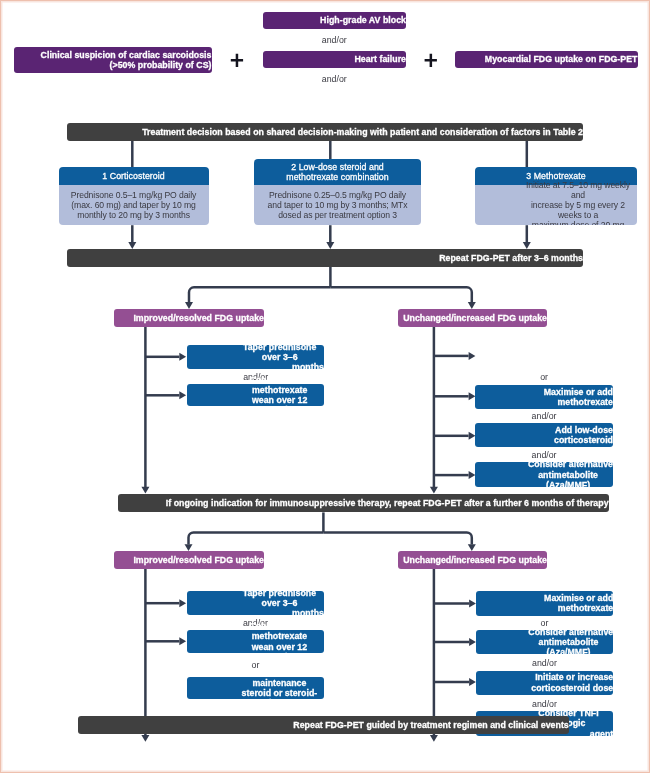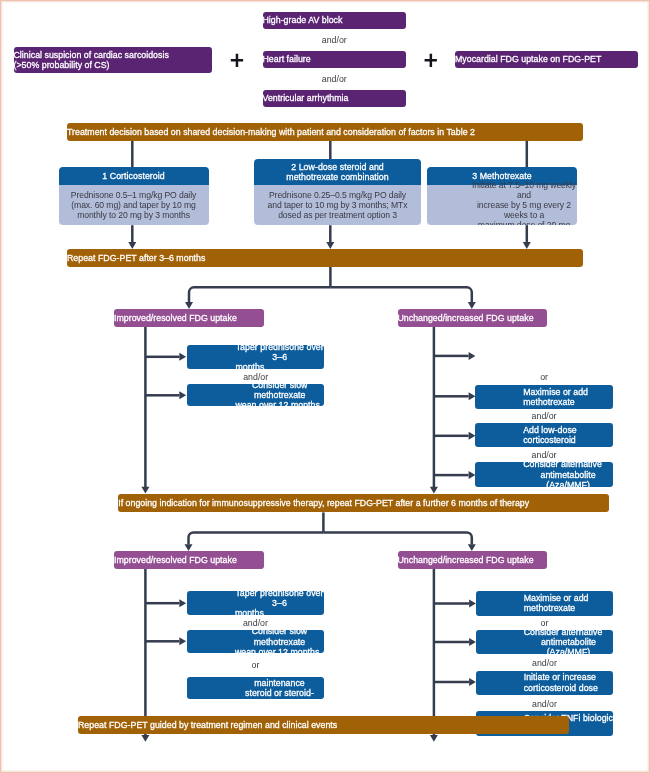--- a/index.html
+++ b/index.html
@@ -3,25 +3,25 @@
 <meta charset="utf-8">
 <style>
   html,body{margin:0;padding:0;background:#fff;}
   body{width:650px;height:773px;font-family:"Liberation Sans",sans-serif;overflow:hidden;
        -webkit-font-smoothing:antialiased;}
   #page{position:relative;width:650px;height:773px;box-sizing:border-box;background:#fff;}
   #frame{position:absolute;left:0;top:0;width:650px;height:773px;box-sizing:border-box;
         border:1px solid #eec0ae;pointer-events:none;
         box-shadow:inset 0 0 0 1.5px rgba(240,198,182,0.45);}
   .box{position:absolute;box-sizing:border-box;display:flex;flex-direction:column;
-       align-items:flex-start;justify-content:center;text-align:center;letter-spacing:0.02px;
-       font-weight:normal;-webkit-text-stroke:0.28px #fff;}
+       align-items:flex-end;justify-content:center;text-align:center;letter-spacing:0.02px;
+       font-weight:bold;-webkit-text-stroke:0.28px #fff;}
   .purple   {background:#5a2473;color:#fff;border-radius:3px;}
   .magenta  {background:#944f93;color:#fff;border-radius:3px;}
-  .teal     {background:#a16207;color:#fff;border-radius:3px;}
+  .teal     {background:#404040;color:#fff;border-radius:3px;}
   .blue     {background:#0d5d9c;color:#fff;border-radius:3px;padding-left:48px;}
   .optcard  {position:absolute;box-sizing:border-box;border-radius:4px;overflow:hidden;}
   .opthead  {background:#0d5d9c;color:#fff;font-weight:normal;text-align:center;letter-spacing:0.05px;
              -webkit-text-stroke:0.28px #fff;
              display:flex;align-items:center;justify-content:center;}
   .optbody  {background:#b2bdda;color:#3a3a42;text-align:center;letter-spacing:-0.1px;
              display:flex;align-items:center;justify-content:center;}
   .sep      {position:absolute;color:#3a3a42;text-align:center;font-size:8.8px;letter-spacing:0px;
              display:flex;align-items:center;justify-content:center;line-height:1;padding-top:1.8px;box-sizing:border-box;}
   svg.ov{position:absolute;left:0;top:0;width:650px;height:773px;}
@@ -98,23 +98,20 @@
   </svg>
 
   <div class="box purple" style="left:262.5px;top:11.5px;width:143.5px;height:17px;font-size:8.8px;">
     <span>High-grade AV block</span>
   </div>
   <div class="sep" style="left:262.5px;top:28.5px;height:22.0px;width:143.5px;font-size:8.8px;">and/or</div>
   <div class="box purple" style="left:262.5px;top:50.5px;width:143.5px;height:17px;font-size:8.8px;">
     <span>Heart failure</span>
   </div>
   <div class="sep" style="left:262.5px;top:67.5px;height:22.0px;width:143.5px;font-size:8.8px;">and/or</div>
-  <div class="box purple" style="left:262.5px;top:89.5px;width:143.5px;height:17px;font-size:8.8px;">
-    <span>Ventricular arrhythmia</span>
-  </div>
 
   <svg class="ov" viewBox="0 0 650 773" aria-label="+">
     <path d="M424.6 59.1h12.3v2.5h-12.3z M429.6 53.7h2.5v13.2h-2.5z" fill="#15151f"></path>
   </svg>
 
   <div class="box purple" style="left:455px;top:50.5px;width:182.5px;height:17px;font-size:8.8px;">
     <span>Myocardial FDG uptake on FDG-PET</span>
   </div>
 
   <div class="box teal" style="left:67px;top:122.5px;width:516px;height:18px;font-size:8.8px;">
@@ -137,21 +134,21 @@
       <span>2 Low-dose steroid and</span>
       <span>methotrexate combination</span>
     </div>
     <div class="optbody" style="height:40.9px;font-size:8.65px;line-height:10.1px;flex-direction:column;">
       <span>Prednisone 0.25–0.5 mg/kg PO daily</span>
       <span>and taper to 10 mg by 3 months; MTx</span>
       <span>dosed as per treatment option 3</span>
     </div>
   </div>
 
-  <div class="optcard" style="left:427px;top:166.8px;width:150px;height:58.7px;">
+  <div class="optcard" style="left:475px;top:166.8px;width:162px;height:58.7px;">
     <div class="opthead" style="height:17.8px;font-size:8.8px;">
       <span>3 Methotrexate</span>
     </div>
     <div class="optbody" style="height:40.9px;font-size:8.65px;line-height:10.1px;flex-direction:column;padding-left:44px;">
       <span>Initiate at 7.5–10 mg weekly and</span>
       <span>increase by 5 mg every 2 weeks to a</span>
       <span>maximum dose of 20 mg</span>
     </div>
   </div>
 

